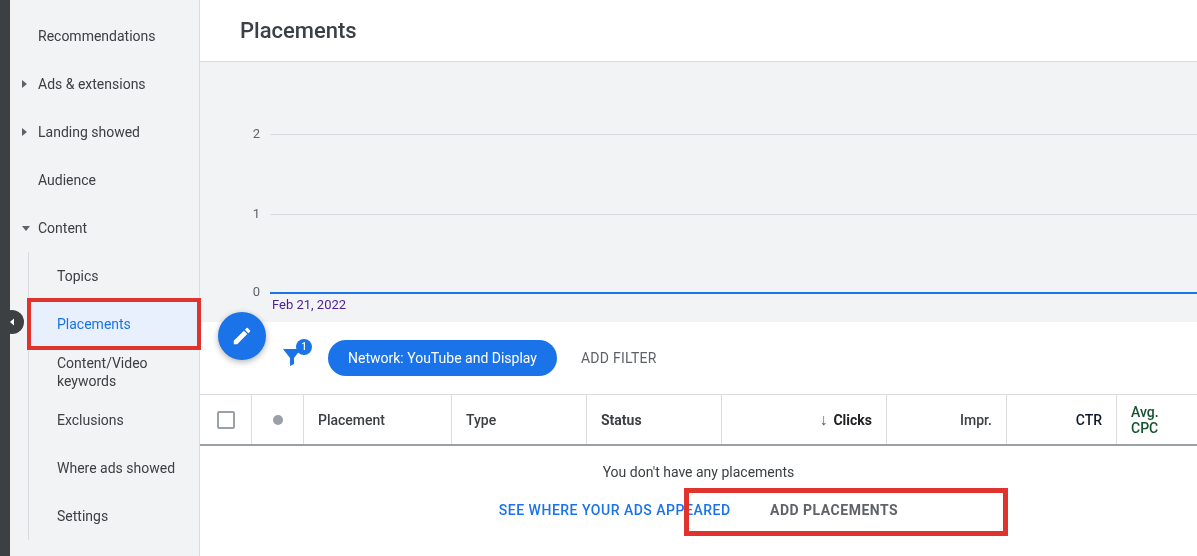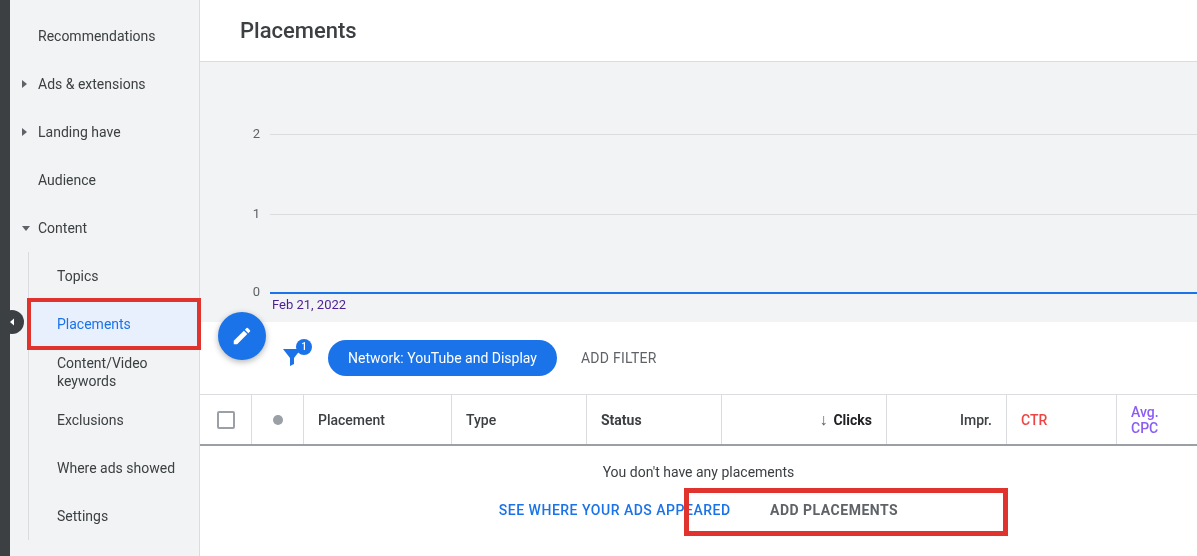--- a/index.html
+++ b/index.html
@@ -195,22 +195,22 @@
     color: #5f6368;
   }
   .th { border-right: 1px solid #dadce0; height: 100%; display: flex; align-items: center; padding: 0 14px; }
   .th.chk { width: 52px; justify-content: center; }
   .th.dot { width: 52px; justify-content: center; }
   .th.placement { width: 148px; font-weight: 500; color:#3c4043; }
   .th.type { width: 135px; font-weight: 500; color:#3c4043;}
   .th.status { width: 135px; font-weight: 700; color:#3c4043;}
   .th.clicks { width: 165px; justify-content: flex-end; gap:6px; font-weight: 700; color:#202124;}
   .th.impr { width: 120px; justify-content: flex-end; font-weight: 500; color:#3c4043;}
-  .th.ctr { width: 110px; font-weight: 500; color:#ef4444;}
-  .th.cpc { flex: 1; justify-content: center; border-right:none; font-weight: 500; color:#8b5cf6;}
+  .th.ctr { width: 110px; justify-content: flex-end; font-weight: 500; color:#0f172a;}
+  .th.cpc { flex: 1; justify-content: center; border-right:none; font-weight: 500; color:#14532d;}
   .sort-arrow { font-size: 16px; color:#5f6368; }
   .checkbox {
     width: 18px; height: 18px;
     border: 2px solid #9aa0a6;
     border-radius: 2px;
   }
   .status-dot { width: 10px; height: 10px; border-radius: 50%; background: #9aa0a6; }
 
   .empty-row {
     text-align: center;
@@ -260,21 +260,21 @@
 <div class="sidebar">
   <div class="nav-item">
     <span>Recommendations</span>
   </div>
   <div class="nav-item">
     <span class="caret right"></span>
     <span>Ads &amp; extensions</span>
   </div>
   <div class="nav-item">
     <span class="caret right"></span>
-    <span>Landing have</span>
+    <span>Landing showed</span>
   </div>
   <div class="nav-item">
     <span>Audience</span>
   </div>
   <div class="nav-item">
     <span class="caret down"></span>
     <span>Content</span>
   </div>
   <div class="sub-group">
     <div class="sub-item">

